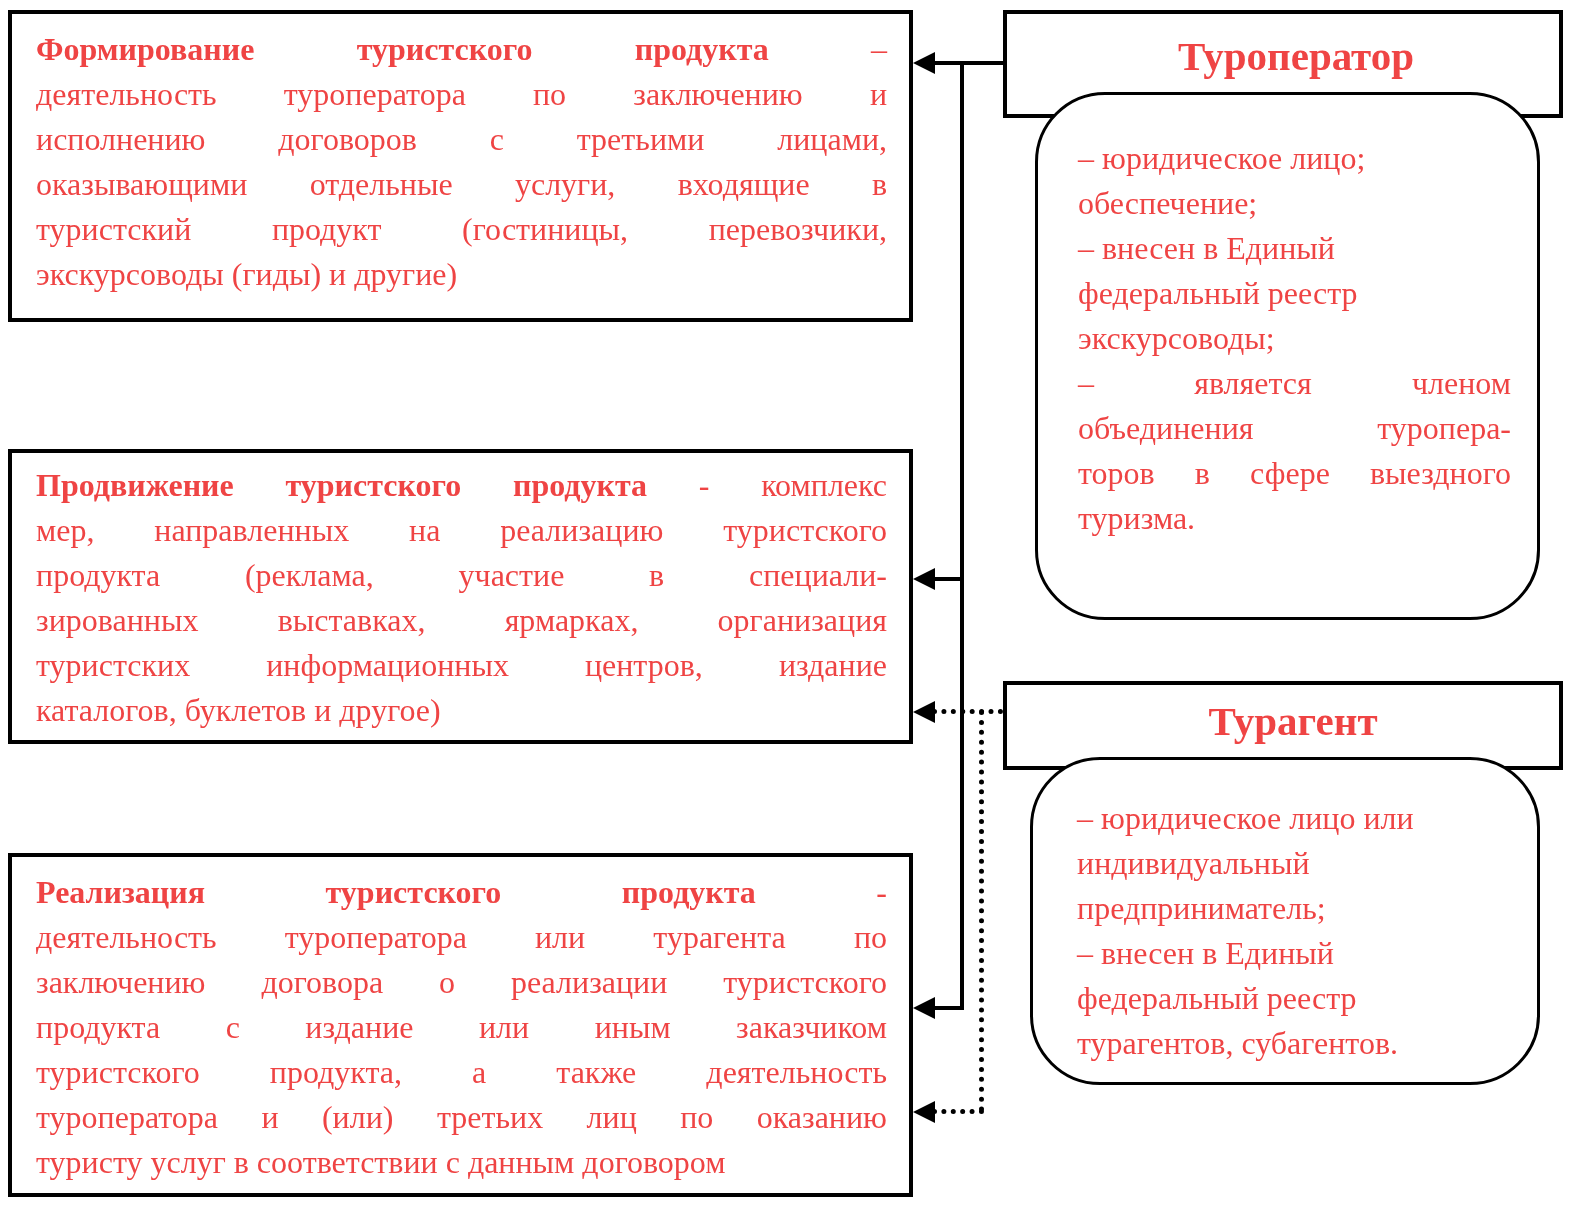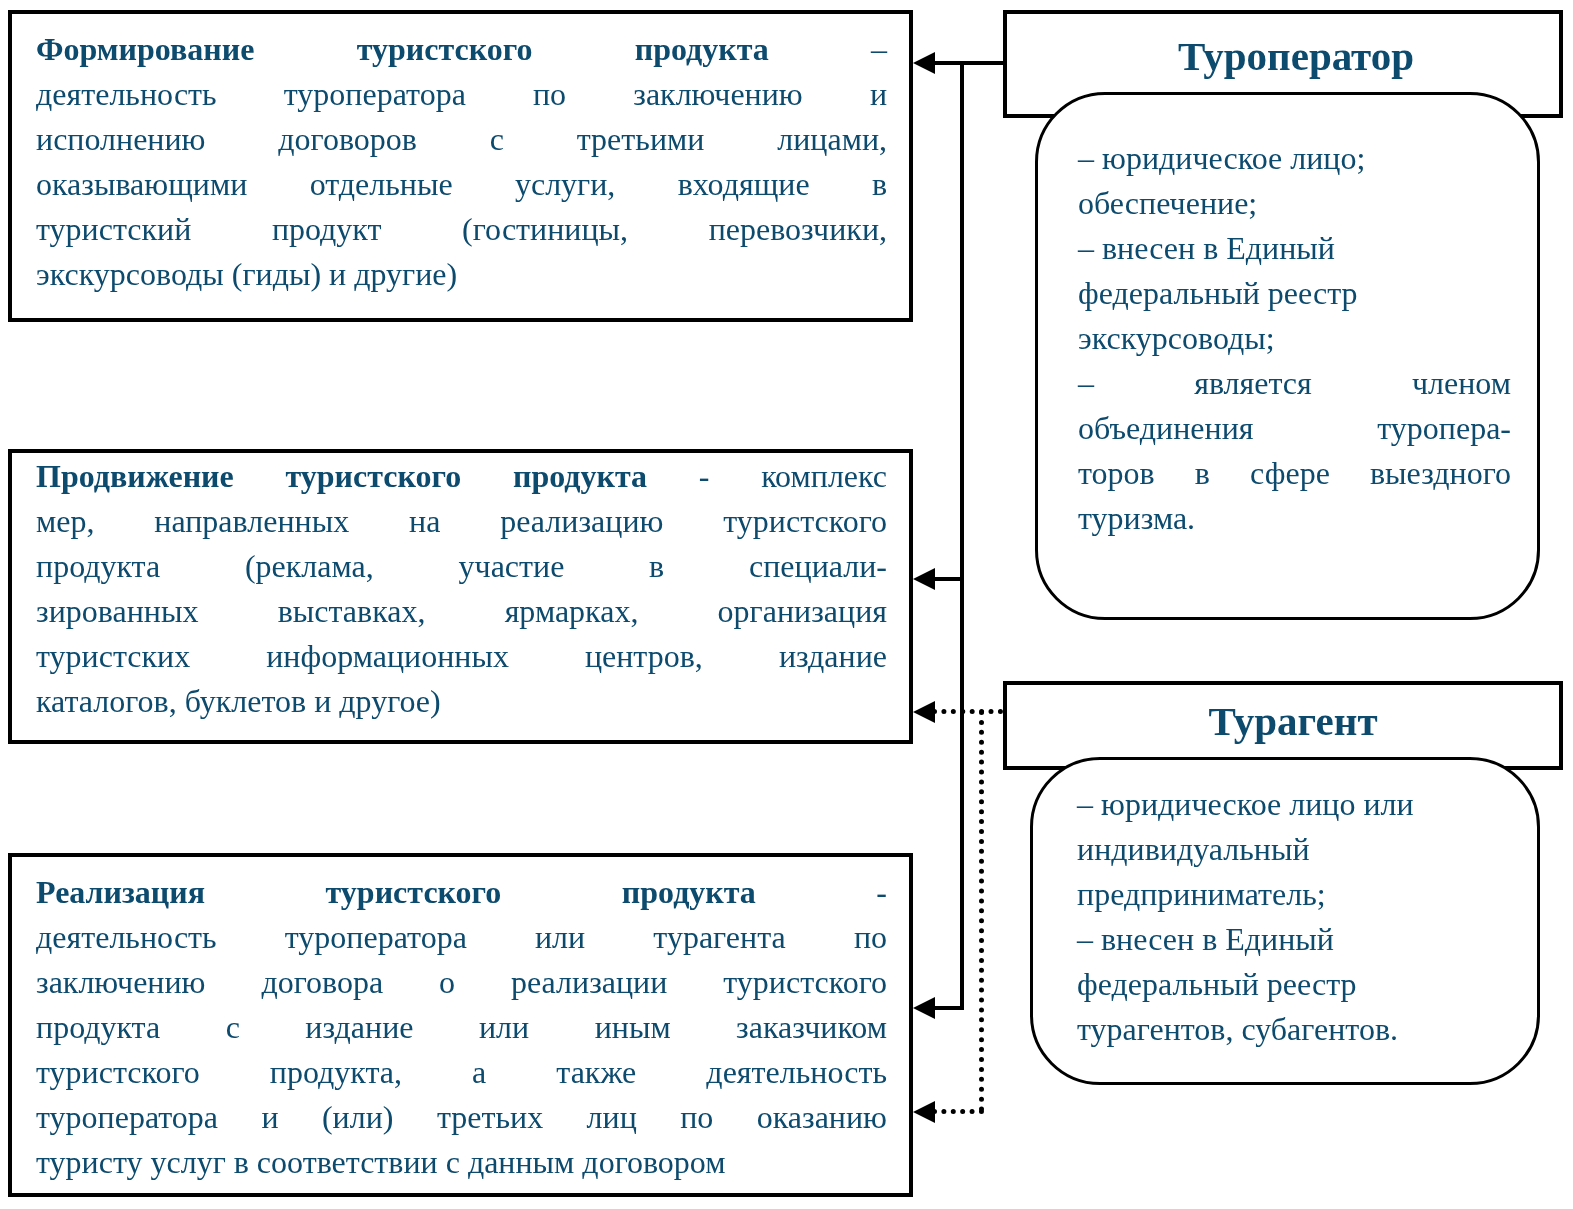--- a/index.html
+++ b/index.html
@@ -1,17 +1,17 @@
 <!DOCTYPE html>
 <html><head>
 <meta charset="utf-8">
 <style>
   html,body{margin:0;padding:0;background:#fff;}
   .page{position:relative;width:1573px;height:1209px;background:#fff;overflow:hidden;
-        font-family:"Liberation Serif","DejaVu Serif",serif;color:#0c4a6e;}
+        font-family:"Liberation Serif","DejaVu Serif",serif;color:#ef4444;}
   .rect{position:absolute;border:4px solid #000;background:#fff;box-sizing:border-box;}
   .round{position:absolute;border:3px solid #000;border-radius:70px;background:#fff;box-sizing:border-box;}
   .txt{font-size:32px;line-height:45px;}
   .hdr{font-size:41px;font-weight:bold;line-height:1.1;text-align:center;}
   .line{text-align:left;}
   .line.j{text-align:justify;text-align-last:justify;-moz-text-align-last:justify;text-justify:inter-word;}
   .line b{font-weight:bold;}
   .hline{position:absolute;height:0;border-top:4px solid #000;}
   .vline{position:absolute;width:0;border-left:4px solid #000;}
   .hline.dot{border-top:5px dotted #000;}
@@ -29,21 +29,21 @@
         <div class="line j"><b>Формирование туристского продукта</b> –</div>
         <div class="line j">деятельность туроператора по заключению и</div>
         <div class="line j">исполнению договоров с третьими лицами,</div>
         <div class="line j">оказывающими отдельные услуги, входящие в</div>
         <div class="line j">туристский продукт (гостиницы, перевозчики,</div>
         <div class="line">экскурсоводы (гиды) и другие)</div>
       </div>
   </div>
 
   <div class="rect" style="left:8px;top:449px;width:905px;height:295px;">
-    <div class="txt" style="padding:1px 22px 0 24px;">
+    <div class="txt" style="padding:10px 22px 0 24px;">
         <div class="line j"><b>Продвижение туристского продукта</b> - комплекс</div>
         <div class="line j">мер, направленных на реализацию туристского</div>
         <div class="line j">продукта (реклама, участие в специали-</div>
         <div class="line j">зированных выставках, ярмарках, организация</div>
         <div class="line j">туристских информационных центров, издание</div>
         <div class="line">каталогов, буклетов и другое)</div>
       </div>
   </div>
 
   <div class="rect" style="left:8px;top:853px;width:905px;height:344px;">
@@ -83,21 +83,21 @@
       <div class="line">экскурсоводы;</div>
       <div class="line j">– является членом</div>
       <div class="line j">объединения туропера-</div>
       <div class="line j">торов в сфере выездного</div>
       <div class="line">туризма.</div>
     </div>
 
   <div class="rect hdr" style="left:1003px;top:681px;width:560px;height:89px;padding:14px 6px 0 26px;">
     <span>Турагент</span>
   </div>
-  <div class="round txt" style="left:1030px;top:757px;width:510px;height:328px;padding:22px 26px 0 44px;">
+  <div class="round txt" style="left:1030px;top:757px;width:510px;height:328px;padding:36px 26px 0 44px;">
       <div class="line">– юридическое лицо или</div>
       <div class="line">индивидуальный</div>
       <div class="line">предприниматель;</div>
       <div class="line">– внесен в Единый</div>
       <div class="line">федеральный реестр</div>
       <div class="line">турагентов, субагентов.</div>
     </div>
 
 </div>
 

